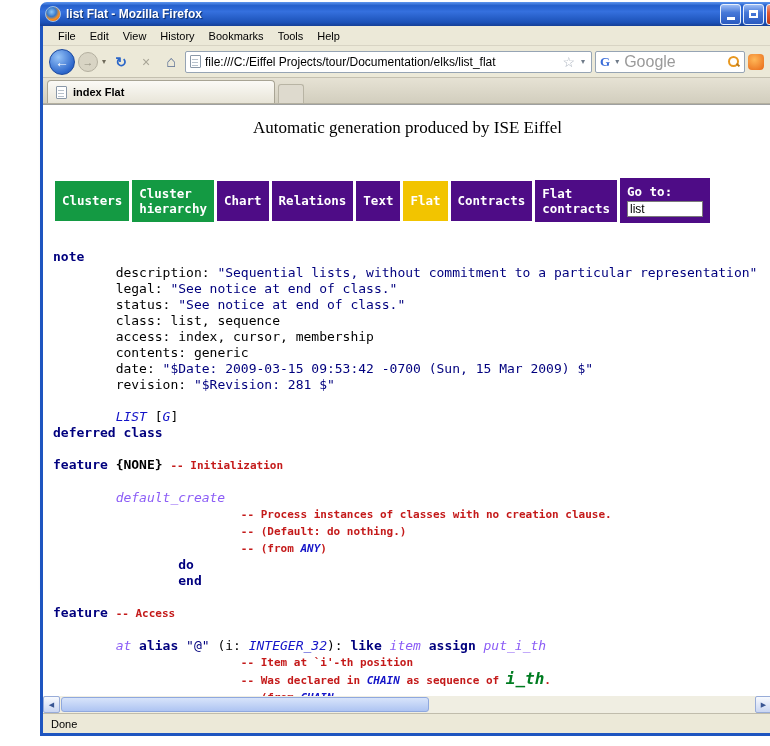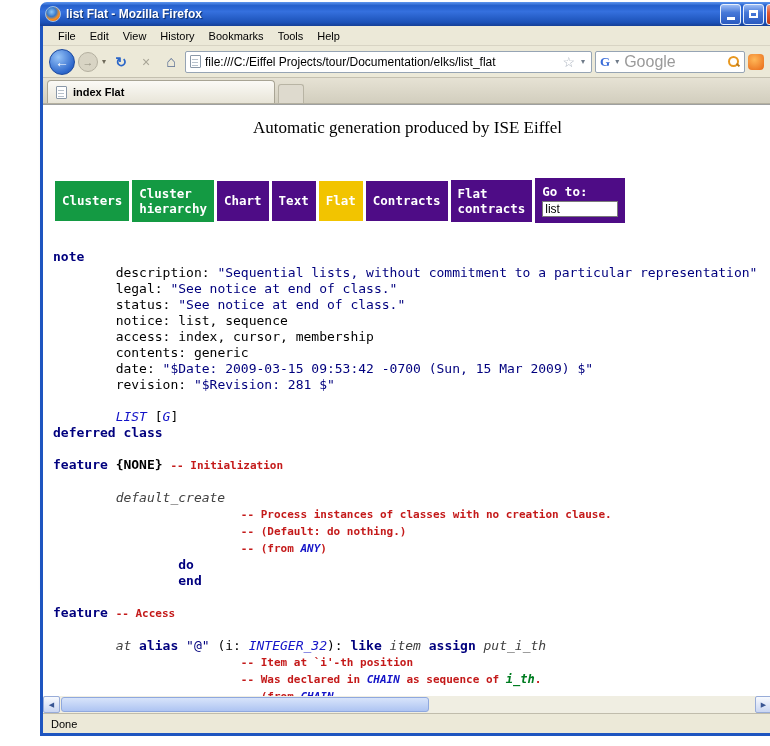--- a/index.html
+++ b/index.html
@@ -130,23 +130,23 @@
   .code { margin:26px 0 0 10px; }
   .code-line { font-family:"DejaVu Sans Mono","Liberation Mono",monospace; font-size:13px;
     line-height:16px; min-height:16px; white-space:pre; }
   .c-kw   { color:#00007E; font-weight:bold; }
   .c-tag  { color:#000000; }
   .c-str  { color:#00007E; }
   .c-p    { color:#000; }
   .c-b    { color:#000; font-weight:bold; }
   .c-cm   { color:#C41A1A; font-size:11px; font-weight:bold; }
   .c-cls  { color:#1414C8; font-style:italic; }
-  .c-ft   { color:#404040; font-style:italic; }
+  .c-ft   { color:#8b5cf6; font-style:italic; }
   .c-cmcls{ color:#1414C8; font-style:italic; font-size:11px; font-weight:bold; }
-  .c-cmft { color:#007C21; font-style:italic; font-size:12px; font-weight:bold; }
+  .c-cmft { color:#007C21; font-style:italic; font-size:16px; font-weight:bold; }
 </style>
 </head>
 <body>
 
 <div class="window">
   <div class="titlebar">
     <span class="ff-icon"></span>
     <span class="title-text">list Flat - Mozilla Firefox</span>
     <span class="win-controls">
       <span class="win-btn">
@@ -212,20 +212,23 @@
               <span class="nav-label">Clusters</span>
             </div>
             <div class="nav-btn nav-green">
               <span class="nav-label">Cluster
 hierarchy</span>
             </div>
             <div class="nav-btn nav-purple">
               <span class="nav-label">Chart</span>
             </div>
             <div class="nav-btn nav-purple">
+              <span class="nav-label">Relations</span>
+            </div>
+            <div class="nav-btn nav-purple">
               <span class="nav-label">Text</span>
             </div>
             <div class="nav-btn nav-yellow">
               <span class="nav-label">Flat</span>
             </div>
             <div class="nav-btn nav-purple">
               <span class="nav-label">Contracts</span>
             </div>
             <div class="nav-btn nav-purple">
               <span class="nav-label">Flat
@@ -234,21 +237,21 @@
             <div class="nav-btn nav-purple">
               <span class="nav-label">Go to:</span>
               <input class="goto-input" value="list" style="">
             </div>
           </div>
         <div class="code" id="codeblock">
             <div class="code-line"><span class="c-kw">note</span></div>
             <div class="code-line"><span class="c-p">        </span><span class="c-tag">description</span><span class="c-p">: </span><span class="c-str">"Sequential lists, without commitment to a particular representation"</span></div>
             <div class="code-line"><span class="c-p">        </span><span class="c-tag">legal</span><span class="c-p">: </span><span class="c-str">"See notice at end of class."</span></div>
             <div class="code-line"><span class="c-p">        </span><span class="c-tag">status</span><span class="c-p">: </span><span class="c-str">"See notice at end of class."</span></div>
-            <div class="code-line"><span class="c-p">        </span><span class="c-tag">notice</span><span class="c-p">: list, sequence</span></div>
+            <div class="code-line"><span class="c-p">        </span><span class="c-tag">class</span><span class="c-p">: list, sequence</span></div>
             <div class="code-line"><span class="c-p">        </span><span class="c-tag">access</span><span class="c-p">: index, cursor, membership</span></div>
             <div class="code-line"><span class="c-p">        </span><span class="c-tag">contents</span><span class="c-p">: generic</span></div>
             <div class="code-line"><span class="c-p">        </span><span class="c-tag">date</span><span class="c-p">: </span><span class="c-str">"$Date: 2009-03-15 09:53:42 -0700 (Sun, 15 Mar 2009) $"</span></div>
             <div class="code-line"><span class="c-p">        </span><span class="c-tag">revision</span><span class="c-p">: </span><span class="c-str">"$Revision: 281 $"</span></div>
             <div class="code-line"></div>
             <div class="code-line"><span class="c-p">        </span><span class="c-cls">LIST</span><span class="c-p"> [</span><span class="c-cls">G</span><span class="c-p">]</span></div>
             <div class="code-line"><span class="c-kw">deferred class</span></div>
             <div class="code-line"></div>
             <div class="code-line"><span class="c-kw">feature</span><span class="c-p"> </span><span class="c-b">{NONE}</span><span class="c-p"> </span><span class="c-cm">-- Initialization</span></div>
             <div class="code-line"></div>

